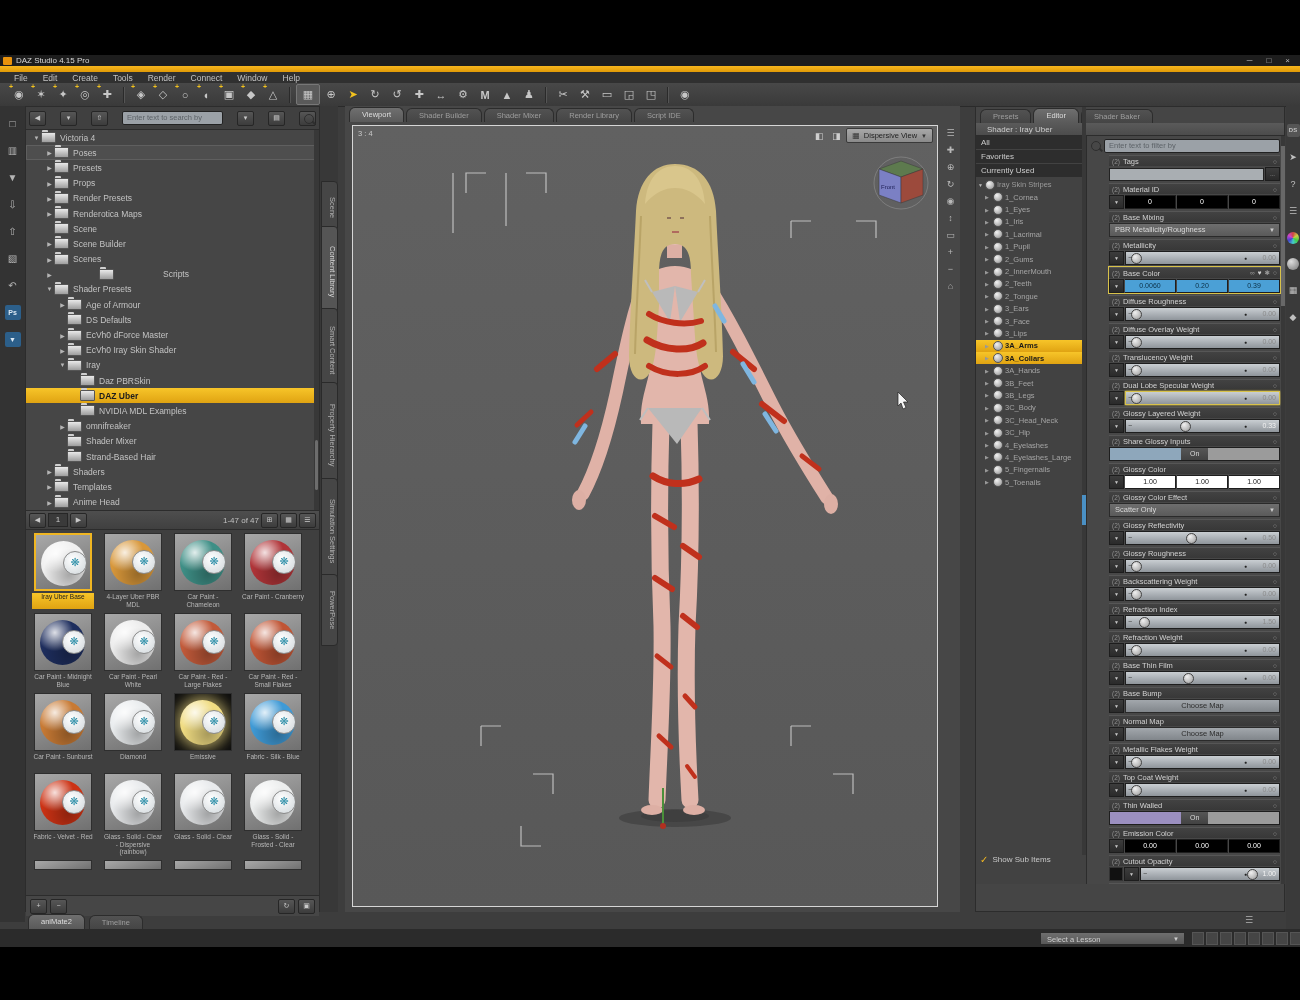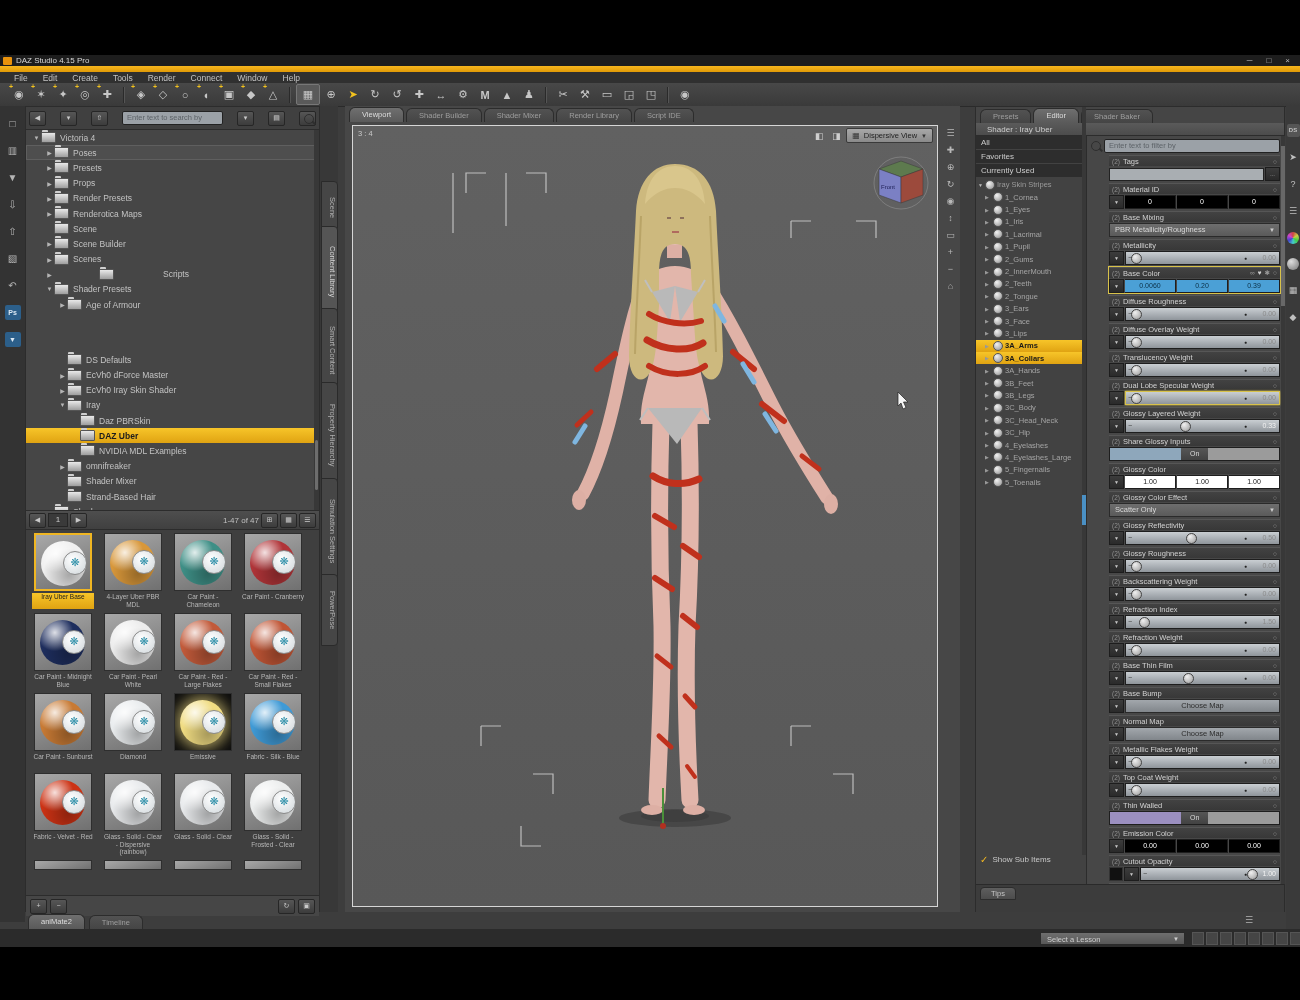--- a/index.html
+++ b/index.html
@@ -287,21 +287,21 @@
         <div class="tree-row" style="padding-left: 19px;">
           <span class="tree-arrow">▼</span>
           <span class="folder"></span>
           <span>Shader Presets</span>
         </div>
         <div class="tree-row" style="padding-left: 32px;">
           <span class="tree-arrow">▶</span>
           <span class="folder"></span>
           <span>Age of Armour</span>
         </div>
-        <div class="tree-row" style="padding-left: 32px; margin-top: 40px;">
+        <div class="tree-row" style="padding-left: 32px;">
           <span class="tree-arrow"></span>
           <span class="folder"></span>
           <span>DS Defaults</span>
         </div>
         <div class="tree-row" style="padding-left: 32px;">
           <span class="tree-arrow">▶</span>
           <span class="folder"></span>
           <span>EcVh0 dForce Master</span>
         </div>
         <div class="tree-row" style="padding-left: 32px;">
@@ -1240,23 +1240,20 @@
             </div>
           </div>
           <div class="param">
             <div class="p-head"></div>
           </div>
         </div>
     </div>
     <div id="rp-right-scroll" style="left:305px;">
         <div class="thumb"></div>
       </div>
-    <div id="rp-tips">
-      <div id="tips-tab">Tips</div>
-    </div>
   </div>
 
   <div id="right-rail">
       <div class="rr-icon box">DS</div>
       <div class="rr-icon">➤</div>
       <div class="rr-icon">?</div>
       <div class="rr-icon">☰</div>
       <div class="rr-wheel"></div>
       <div class="rr-ball"></div>
       <div class="rr-icon">▦</div>

